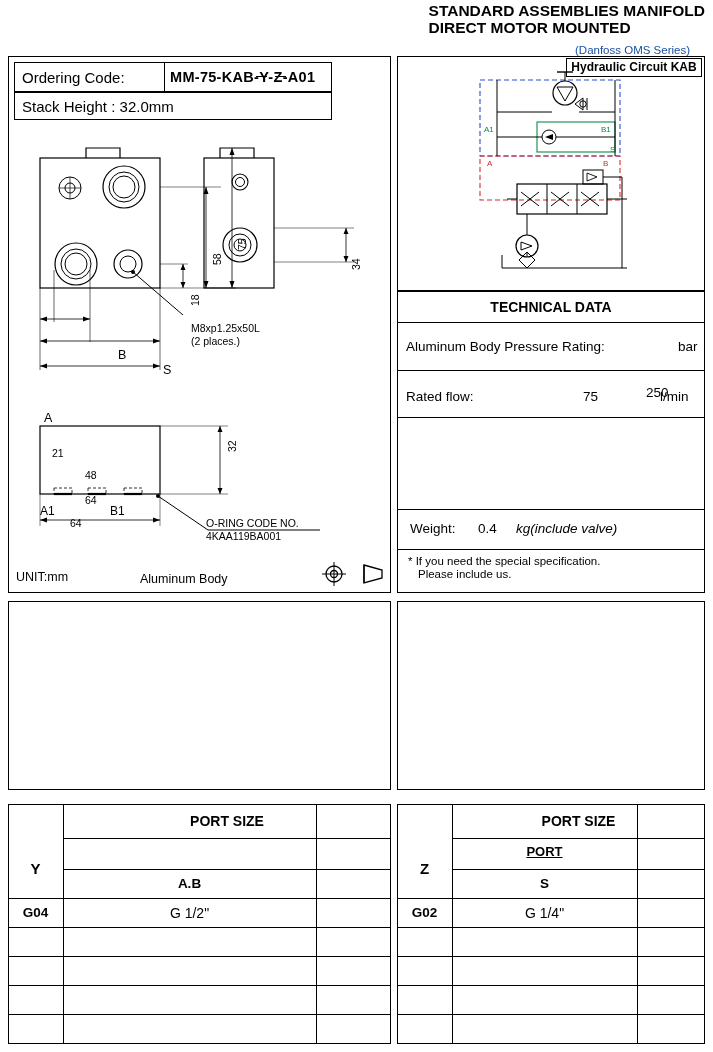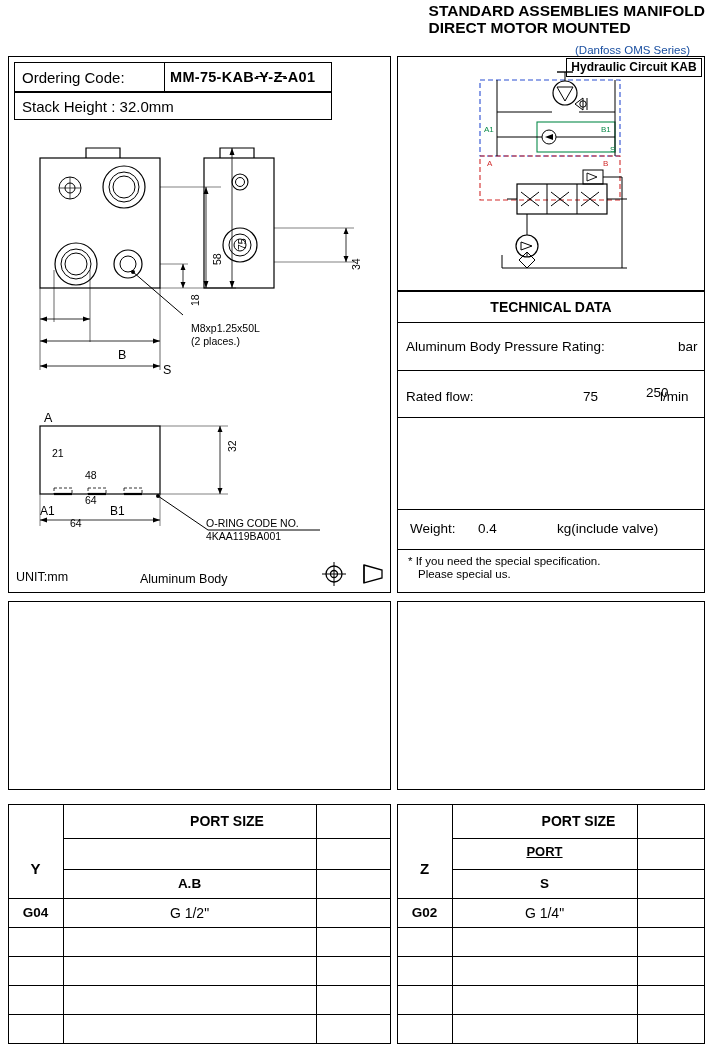--- a/index.html
+++ b/index.html
@@ -280,24 +280,24 @@
   <div class="tech-row" style="top:371px;height:47px;"></div>
   <div class="tech-txt" style="left:406px;top:389px;">Rated flow:</div>
   <div class="tech-txt" style="left:583px;top:389px;">75</div>
   <div class="tech-txt" style="left:660px;top:389px;">l/min</div>
 
   <div class="tech-row" style="top:418px;height:92px;"></div>
 
   <div class="tech-row" style="top:510px;height:40px;"></div>
   <div class="tech-txt" style="left:410px;top:521px;">Weight:</div>
   <div class="tech-txt" style="left:478px;top:521px;">0.4</div>
-  <div class="tech-txt" style="left:557px;top:521px;">kg(include valve)</div>
+  <div class="tech-txt" style="left:516px;top:521px;font-style:italic;">kg(include valve)</div>
 
   <div class="dtxt-sm" style="left:408px;top:555px;font-size:11.5px;">* If you need the special specification.</div>
-  <div class="dtxt-sm" style="left:418px;top:568px;font-size:11.5px;">Please special us.</div>
+  <div class="dtxt-sm" style="left:418px;top:568px;font-size:11.5px;">Please include us.</div>
 
   <div class="box" id="blank-left"></div>
   <div class="box" id="blank-right"></div>
 
   <div class="box" id="tbl-y"></div>
   <div class="vline" style="left:63px;top:804px;height:240px;"></div>
   <div class="vline" style="left:316px;top:804px;height:240px;"></div>
   <div class="hline" style="left:63px;top:838px;width:328px;"></div>
   <div class="hline" style="left:63px;top:869px;width:328px;"></div>
   <div class="hline" style="left:8px;top:898px;width:383px;"></div>

